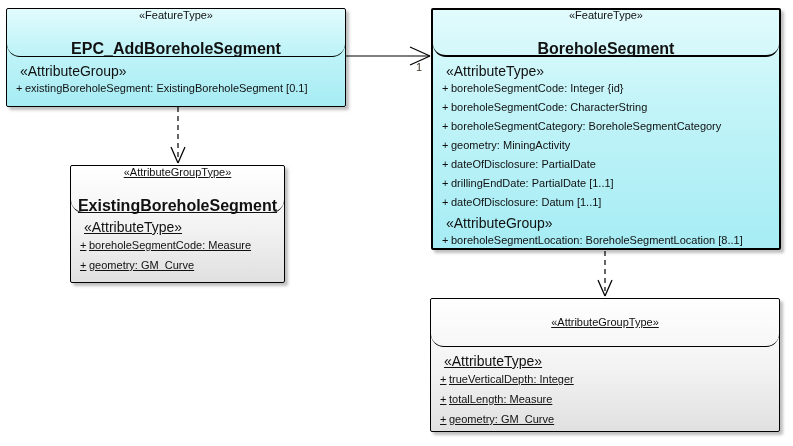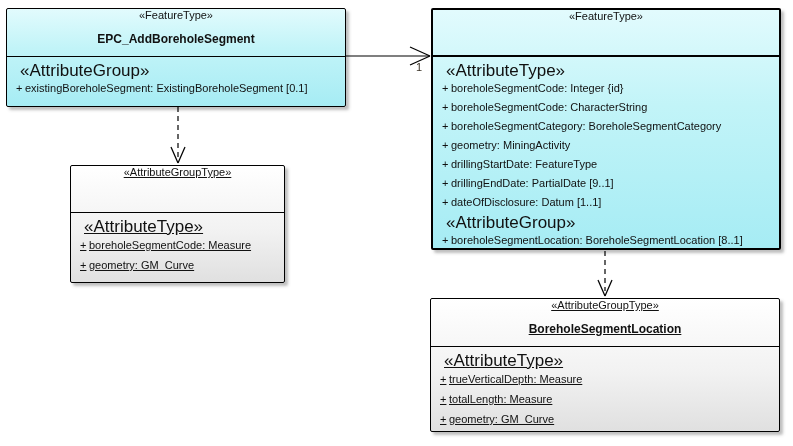--- a/index.html
+++ b/index.html
@@ -28,35 +28,37 @@
   .uml-box.grouptype {
     background: linear-gradient(180deg, #ffffff 0%, #f2f2f2 55%, #e0e0e0 100%);
     text-decoration: underline;
   }
   .hdr {
     box-sizing: border-box;
     border-bottom: 1px solid #000000;
     display: flex;
     flex-direction: column;
     align-items: center;
-    gap: 10px;
+    justify-content: center;
+    gap: 20px;
     flex: 0 0 auto;
+    border-radius: 13px;
   }
   .uml-box.bold .hdr { border-bottom-width: 2px; }
   .stereo { font-size: 11px; line-height: 13px; }
-  .cname  { font-size: 12px; font-weight: bold; line-height: 14px; }
+  .cname  { font-size: 16px; font-weight: bold; line-height: 14px; }
   .bdy {
     flex: 1 1 auto;
     padding: 3px 4px 2px 0;
     overflow: hidden;
   }
   .sec-h {
     margin-top: 3px;
     padding-left: 13px;
-    font-size: 17px;
+    font-size: 14px;
     height: 16px;
     line-height: 16px;
   }
   .row {
     display: flex;
     height: 19px;
     line-height: 19px;
     font-size: 11px;
   }
   .row .vis {
@@ -96,20 +98,21 @@
       <div class="row">
         <span class="vis">+</span>
         <span class="txt">existingBoreholeSegment: ExistingBoreholeSegment [0.1]</span>
       </div>
     </div>
   </div>
 
   <div class="uml-box feature bold" style="left:431px; top:8px; width:350px; height:242px;">
     <div class="hdr" style="height:47px;">
       <div class="stereo">«FeatureType»</div>
+      <div class="cname">BoreholeSegment</div>
     </div>
     <div class="bdy">
       <div class="sec-h">«AttributeType»</div>
       <div class="row">
         <span class="vis">+</span>
         <span class="txt">boreholeSegmentCode: Integer {id}</span>
       </div>
       <div class="row">
         <span class="vis">+</span>
         <span class="txt">boreholeSegmentCode: CharacterString</span>
@@ -117,65 +120,65 @@
       <div class="row">
         <span class="vis">+</span>
         <span class="txt">boreholeSegmentCategory: BoreholeSegmentCategory</span>
       </div>
       <div class="row">
         <span class="vis">+</span>
         <span class="txt">geometry: MiningActivity</span>
       </div>
       <div class="row">
         <span class="vis">+</span>
-        <span class="txt">drillingStartDate: FeatureType</span>
-      </div>
-      <div class="row">
-        <span class="vis">+</span>
-        <span class="txt">drillingEndDate: PartialDate [9..1]</span>
+        <span class="txt">dateOfDisclosure: PartialDate</span>
+      </div>
+      <div class="row">
+        <span class="vis">+</span>
+        <span class="txt">drillingEndDate: PartialDate [1..1]</span>
       </div>
       <div class="row">
         <span class="vis">+</span>
         <span class="txt">dateOfDisclosure: Datum [1..1]</span>
       </div>
       <div class="sec-h">«AttributeGroup»</div>
       <div class="row">
         <span class="vis">+</span>
         <span class="txt">boreholeSegmentLocation: BoreholeSegmentLocation [8..1]</span>
       </div>
     </div>
   </div>
 
   <div class="uml-box grouptype" style="left:70px; top:165px; width:215px; height:118px;">
     <div class="hdr" style="height:47px;">
       <div class="stereo">«AttributeGroupType»</div>
+      <div class="cname">ExistingBoreholeSegment</div>
     </div>
     <div class="bdy">
       <div class="sec-h">«AttributeType»</div>
       <div class="row" style="height:20px;line-height:20px;">
         <span class="vis">+</span>
         <span class="txt">boreholeSegmentCode: Measure</span>
       </div>
       <div class="row" style="height:20px;line-height:20px;">
         <span class="vis">+</span>
         <span class="txt">geometry: GM_Curve</span>
       </div>
     </div>
   </div>
 
   <div class="uml-box grouptype" style="left:430px; top:298px; width:350px; height:134px;">
     <div class="hdr" style="height:48px;">
       <div class="stereo">«AttributeGroupType»</div>
-      <div class="cname">BoreholeSegmentLocation</div>
     </div>
     <div class="bdy">
       <div class="sec-h">«AttributeType»</div>
       <div class="row" style="height:20px;line-height:20px;">
         <span class="vis">+</span>
-        <span class="txt">trueVerticalDepth: Measure</span>
+        <span class="txt">trueVerticalDepth: Integer</span>
       </div>
       <div class="row" style="height:20px;line-height:20px;">
         <span class="vis">+</span>
         <span class="txt">totalLength: Measure</span>
       </div>
       <div class="row" style="height:20px;line-height:20px;">
         <span class="vis">+</span>
         <span class="txt">geometry: GM_Curve</span>
       </div>
     </div>

